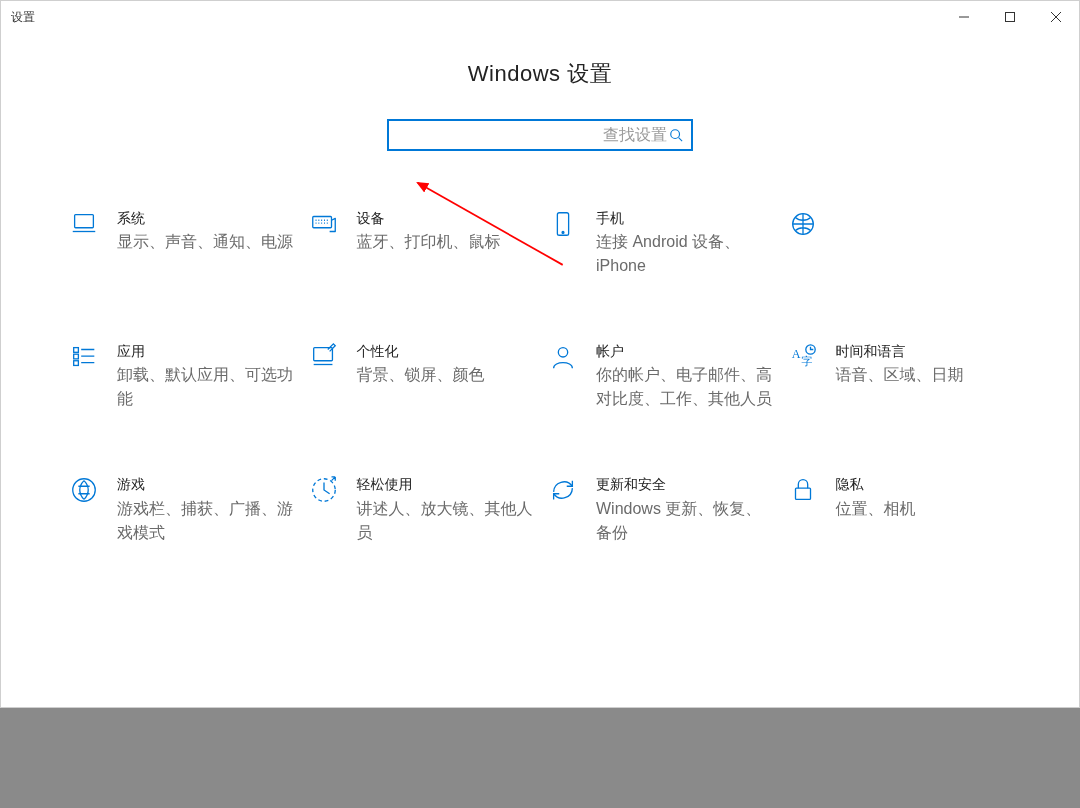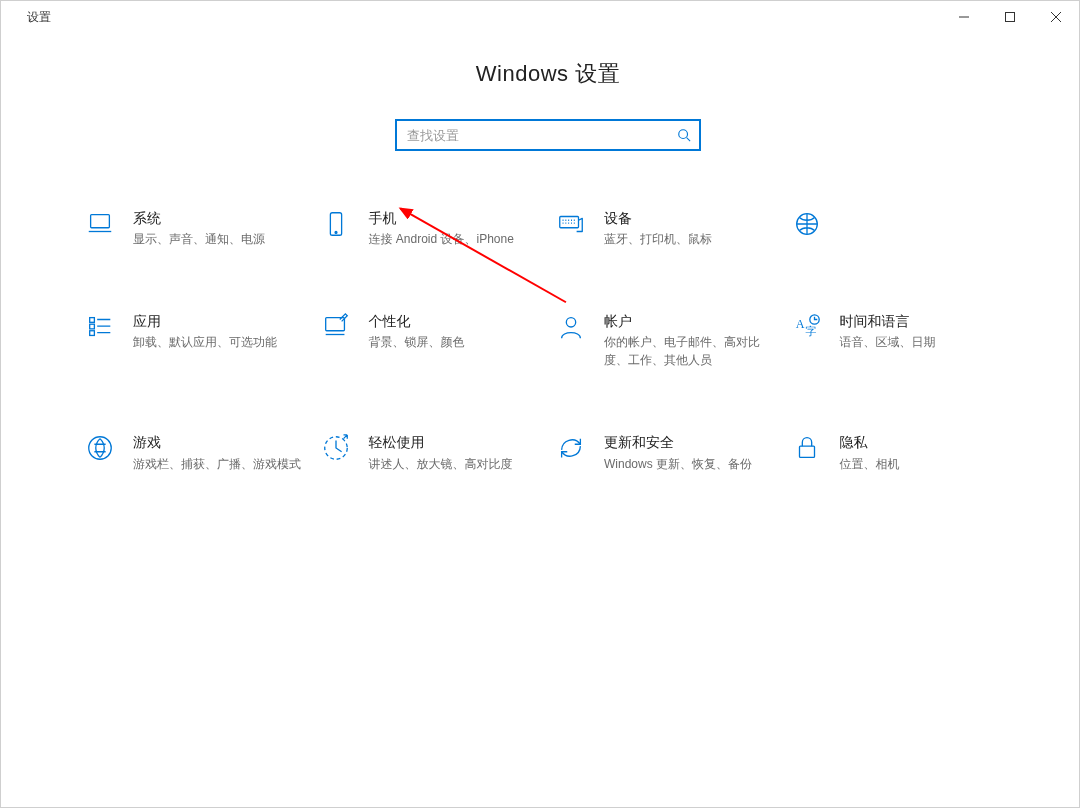--- a/index.html
+++ b/index.html
@@ -11,26 +11,25 @@
   }
   * { box-sizing: border-box; }
   html, body {
     margin: 0;
     padding: 0;
     background: #8a8a8a;
     font-family: "Segoe UI", "Microsoft YaHei", "微软雅黑", sans-serif;
   }
   .window {
     width: 1080px;
-    height: 808px;
+    height: 708px;
     background: var(--win-bg);
     border: 1px solid var(--border);
     position: relative;
     overflow: hidden;
-    padding-left: 16px;
   }
   
   .titlebar {
     height: 32px;
     display: flex;
     align-items: center;
     justify-content: space-between;
     font-size: 12px;
     color: #333;
     user-select: none;
@@ -76,23 +75,24 @@
     align-items: center;
     padding: 0 8px;
     font-size: 13px;
     color: #888;
     position: relative;
   }
   .search-box input {
     flex: 1;
     border: none;
     outline: none;
-    font-size: 13px;
+    font-size: 16px;
     color: #4c1d95;
     background: transparent;
+    text-align: right;
   }
   .search-box input::placeholder { color: #9a9a9a; }
   .search-icon {
     color: var(--accent);
     display: flex;
     align-items: center;
   }
 
   
   .grid {
@@ -119,21 +119,21 @@
     justify-content: center;
   }
   .tile-icon svg { width: 30px; height: 30px; stroke: var(--accent); fill: none; stroke-width: 1.4; }
   .tile-text { min-width: 0; }
   .tile-title {
     font-size: 14px;
     color: #222;
     line-height: 1.3;
   }
   .tile-desc {
-    font-size: 12px;
+    font-size: 16px;
     color: var(--muted);
     line-height: 1.5;
     margin-top: 3px;
   }
 
   
   .annotation-arrow {
     position: absolute;
     pointer-events: none;
     left: 0; top: 0;
@@ -191,41 +191,41 @@
       </span>
       <div class="tile-text">
         <div class="tile-title">系统</div>
         <div class="tile-desc">显示、声音、通知、电源</div>
       </div>
     </div>
 
     <div class="tile">
       <span class="tile-icon">
         <svg viewBox="0 0 32 32">
-            <rect x="10" y="4" width="12" height="24" rx="2"></rect>
-            <circle cx="16" cy="25" r="1" fill="currentColor"></circle>
-          </svg>
-      </span>
-      <div class="tile-text">
-        <div class="tile-title">手机</div>
-        <div class="tile-desc">连接 Android 设备、iPhone</div>
-      </div>
-    </div>
-
-    <div class="tile">
-      <span class="tile-icon">
-        <svg viewBox="0 0 32 32">
             <rect x="4" y="8" width="20" height="12" rx="1"></rect>
             <path d="M7 12h1M10 12h1M13 12h1M16 12h1M19 12h1M7 15h1M10 15h1M13 15h1M16 15h1M19 15h1"></path>
             <path d="M24 12 L28 10 L28 24 L22 24" stroke-linejoin="round"></path>
           </svg>
       </span>
       <div class="tile-text">
         <div class="tile-title">设备</div>
         <div class="tile-desc">蓝牙、打印机、鼠标</div>
+      </div>
+    </div>
+
+    <div class="tile">
+      <span class="tile-icon">
+        <svg viewBox="0 0 32 32">
+            <rect x="10" y="4" width="12" height="24" rx="2"></rect>
+            <circle cx="16" cy="25" r="1" fill="currentColor"></circle>
+          </svg>
+      </span>
+      <div class="tile-text">
+        <div class="tile-title">手机</div>
+        <div class="tile-desc">连接 Android 设备、iPhone</div>
       </div>
     </div>
 
     <div class="tile">
       <span class="tile-icon">
         <svg viewBox="0 0 32 32">
             <circle cx="16" cy="16" r="11"></circle>
             <path d="M5 16 H27 M16 5 V27 M8 9 C12 13 20 13 24 9 M8 23 C12 19 20 19 24 23"></path>
           </svg>
       </span>
@@ -304,21 +304,21 @@
     <div class="tile">
       <span class="tile-icon">
         <svg viewBox="0 0 32 32">
             <circle cx="16" cy="16" r="12" stroke-dasharray="4 3"></circle>
             <path d="M16 8 V16 L22 20"></path>
             <path d="M24 6 L28 2 M28 2 H24 M28 2 V6"></path>
           </svg>
       </span>
       <div class="tile-text">
         <div class="tile-title">轻松使用</div>
-        <div class="tile-desc">讲述人、放大镜、高对比度</div>
+        <div class="tile-desc">讲述人、放大镜、其他人员</div>
       </div>
     </div>
 
 
     <div class="tile">
       <span class="tile-icon">
         <svg viewBox="0 0 32 32">
             <path d="M26 12 A11 11 0 0 0 6 18"></path>
             <path d="M6 20 A11 11 0 0 0 26 14"></path>
             <path d="M26 6 V12 H20 M6 26 V20 H12"></path>

